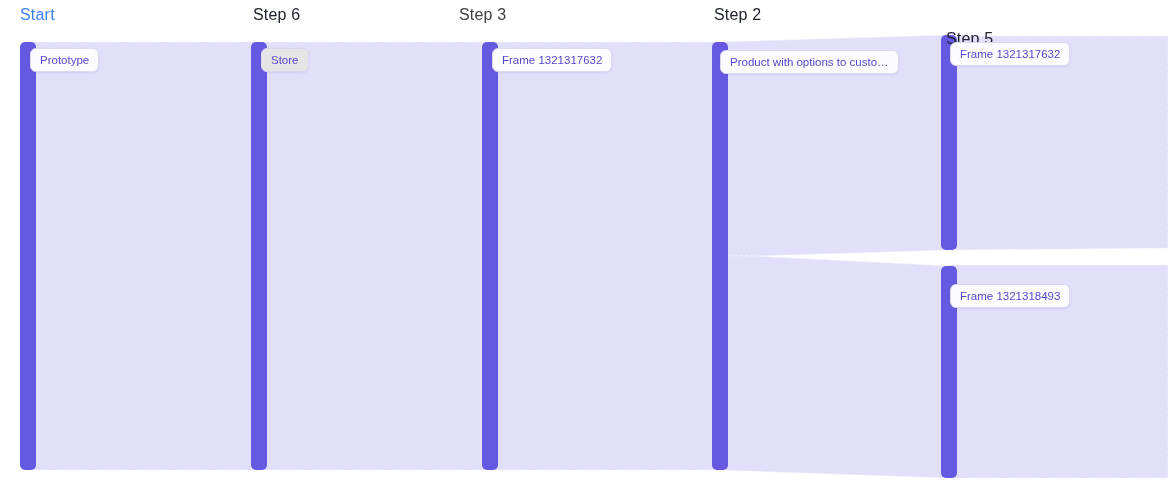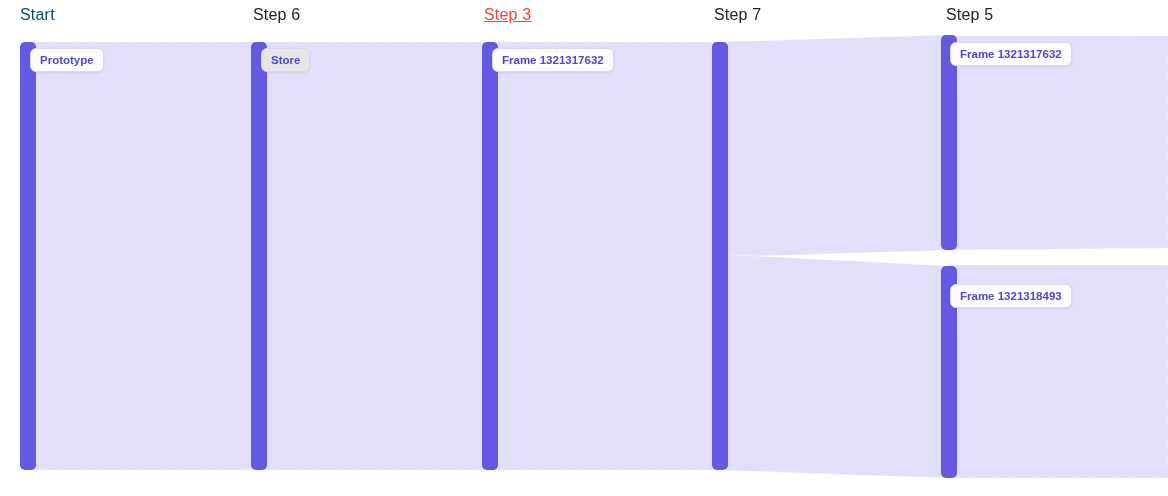--- a/index.html
+++ b/index.html
@@ -21,21 +21,21 @@
     letter-spacing: 0.2px;
     white-space: nowrap;
   }
   .chip {
     position: absolute;
     background: #fcfcfe;
     border: 1px solid #dbd7f0;
     border-radius: 6px;
     padding: 5px 9px;
     font-size: 11.5px;
-    font-weight: bold;
+    font-weight: normal;
     color: #5348ce;
     white-space: nowrap;
     box-shadow: 0 1px 2px rgba(90, 80, 190, 0.12);
     z-index: 3;
     cursor: default;
   }
 </style>
 </head>
 <body>
 
@@ -50,25 +50,26 @@
       <polygon points="949,36 1168,36 1168,248 949,250" fill="#e2dffa" stroke="#f4f2fd" stroke-width="1" stroke-dasharray="2 3"></polygon>
       <polygon points="949,265 1168,265 1168,478 949,478" fill="#e2dffa" stroke="#f4f2fd" stroke-width="1" stroke-dasharray="2 3"></polygon>
       <rect x="20" y="42" width="16" height="428" rx="5" ry="5" fill="#6459e0"></rect>
       <rect x="251" y="42" width="16" height="428" rx="5" ry="5" fill="#6459e0"></rect>
       <rect x="482" y="42" width="16" height="428" rx="5" ry="5" fill="#6459e0"></rect>
       <rect x="712" y="42" width="16" height="428" rx="5" ry="5" fill="#6459e0"></rect>
       <rect x="941" y="35" width="16" height="215" rx="5" ry="5" fill="#6459e0"></rect>
       <rect x="941" y="266" width="16" height="212" rx="5" ry="5" fill="#6459e0"></rect>
     </svg>
 
-  <div class="col-header" style="left: 20px; color: #0c4a6e;">Start</div>
+  <div class="col-header" style="left: 20px; color: #3b82f6;">Start</div>
   <div class="col-header" style="left: 253px; color: rgb(32, 36, 46);">Step 6</div>
-  <div class="col-header" style="left: 484px; color: #ef4444; text-decoration: underline;">Step 3</div>
-  <div class="col-header" style="left: 714px; color: rgb(32, 36, 46);">Step 7</div>
-  <div class="col-header" style="left: 946px; color: rgb(32, 36, 46);">Step 5</div>
+  <div class="col-header" style="left: 459px; color: #404040;">Step 3</div>
+  <div class="col-header" style="left: 714px; color: rgb(32, 36, 46);">Step 2</div>
+  <div class="col-header" style="left: 946px; color: rgb(32, 36, 46); margin-top: 24px;">Step 5</div>
 
   <div class="chip" style="left: 30px; top: 48px; background: rgb(252, 252, 254); border-color: rgb(219, 215, 240); color: rgb(83, 72, 206);">Prototype</div>
   <div class="chip" style="left: 261px; top: 48px; background: #e5e5e5; border-color: rgb(219, 215, 240); color: rgb(83, 72, 206);">Store</div>
   <div class="chip" style="left: 492px; top: 48px; background: rgb(252, 252, 254); border-color: rgb(219, 215, 240); color: rgb(83, 72, 206);">Frame 1321317632</div>
+  <div class="chip" style="left: 720px; top: 50px; background: rgb(252, 252, 254); border-color: rgb(219, 215, 240); color: rgb(83, 72, 206);">Product with options to custo…</div>
   <div class="chip" style="left: 950px; top: 42px; background: rgb(252, 252, 254); border-color: rgb(219, 215, 240); color: rgb(83, 72, 206);">Frame 1321317632</div>
   <div class="chip" style="left: 950px; top: 272px; background: rgb(252, 252, 254); border-color: rgb(219, 215, 240); color: rgb(83, 72, 206); margin-top: 12px;">Frame 1321318493</div>
 
 </div>
 
 </body></html>

